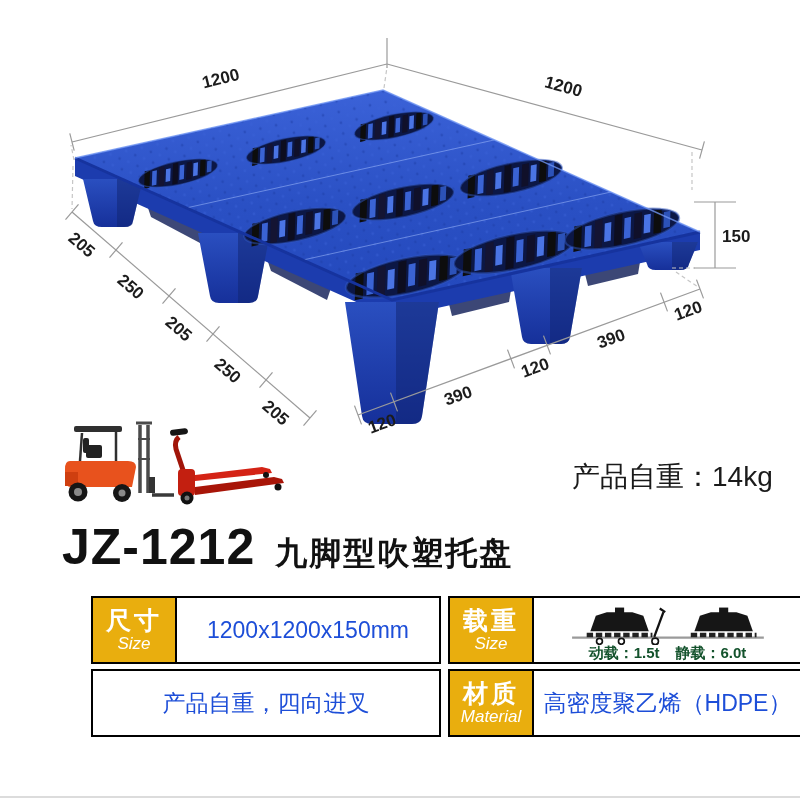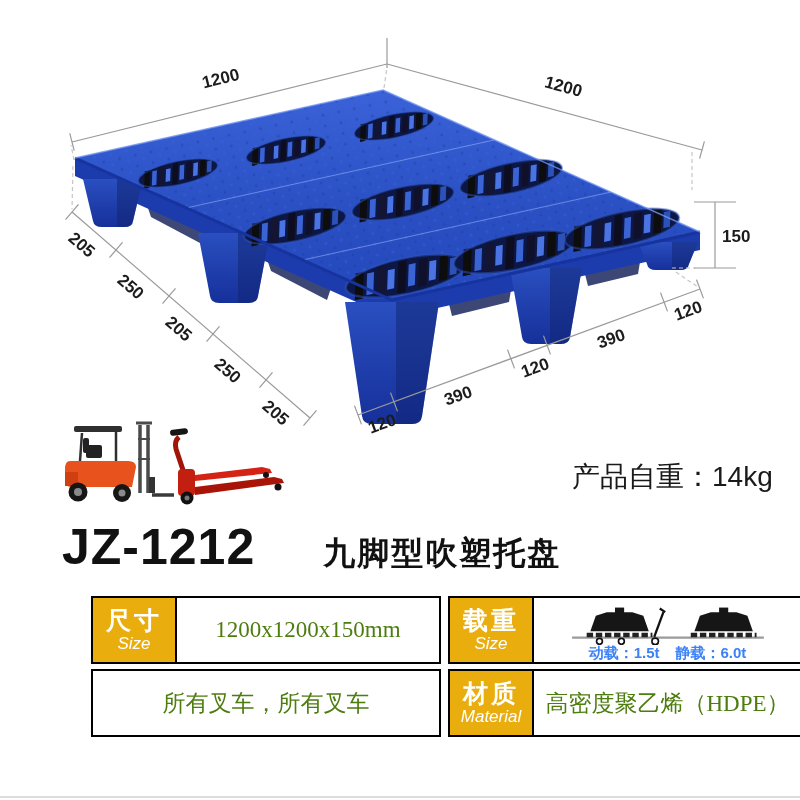--- a/index.html
+++ b/index.html
@@ -3,33 +3,33 @@
 <meta charset="utf-8">
 <style>
   html,body{margin:0;padding:0;background:#fff;}
   .page{position:relative;width:800px;height:800px;background:#ffffff;overflow:hidden;
         font-family:"Liberation Sans","DejaVu Sans",sans-serif;color:#1a1a1a;}
   svg text{font-family:"Liberation Sans","DejaVu Sans",sans-serif;}
   .dimlabel{font-size:17px;font-weight:bold;fill:#1c1c1c;}
   .diagram-svg{position:absolute;left:0;top:0;}
   .vehicles-svg{position:absolute;left:52px;top:415px;}
   .weight{position:absolute;left:572px;top:458px;font-size:28px;color:#1a1a1a;white-space:nowrap;}
-  .title{position:absolute;left:62px;top:518px;display:flex;align-items:baseline;color:#111;gap:48px;}
+  .title{position:absolute;left:62px;top:518px;display:flex;align-items:baseline;color:#111;}
   .title .model{font-size:50px;font-weight:bold;letter-spacing:1px;}
   .title .name{font-size:32px;font-weight:bold;margin-left:20px;letter-spacing:2px;margin-top:7px;}
   .spec-table{position:absolute;left:55px;top:596px;display:grid;
               grid-template-columns:350px 355px;grid-auto-rows:68px;gap:5px 7px;padding-left:36px;}
   .block{border:2px solid #000;display:flex;background:#fff;box-sizing:border-box;overflow:hidden;}
   .hdr{flex:0 0 82px;background:#E9AE0E;color:#fff;display:flex;flex-direction:column;
        align-items:center;justify-content:center;border-right:2px solid #000;line-height:1.12;}
   .hdr .cn{font-size:25px;font-weight:bold;letter-spacing:3px;}
   .hdr .en{font-size:17px;font-style:italic;}
-  .val{flex:1;display:flex;align-items:center;justify-content:center;font-size:23px;color:#4d7c0f;white-space:nowrap;font-family:Liberation Serif, serif;}
+  .val{flex:1;display:flex;align-items:center;justify-content:center;font-size:23px;color:#1d4ed8;white-space:nowrap;}
   .val-load{flex:1;display:flex;flex-direction:column;align-items:center;justify-content:center;padding-top:2px;}
-  .load-labels{display:flex;gap:16px;font-size:15px;font-weight:bold;color:#3b82f6;line-height:15px;}
+  .load-labels{display:flex;gap:16px;font-size:15px;font-weight:bold;color:#14532d;line-height:15px;}
   .bottom-edge{position:absolute;left:0;top:796px;width:800px;height:2px;background:#dcdcdc;}
 </style>
 </head>
 <body>
 
 <div class="page">
 
   <svg class="diagram-svg" width="800" height="520" viewBox="0 0 800 520">
     <defs>
       <linearGradient id="deckGrad" x1="0" y1="0" x2="0" y2="1">
@@ -247,21 +247,21 @@
           </g>
         </svg>
         <div class="load-labels">
           <span>动载：1.5t</span>
           <span>静载：6.0t</span>
         </div>
       </div>
     </div>
 
     <div class="block">
-      <div class="val">所有叉车，所有叉车</div>
+      <div class="val">产品自重，四向进叉</div>
     </div>
 
     <div class="block">
       <div class="hdr">
         <span class="cn">材质</span>
         <span class="en">Material</span>
       </div>
       <div class="val">高密度聚乙烯（HDPE）</div>
     </div>
 

